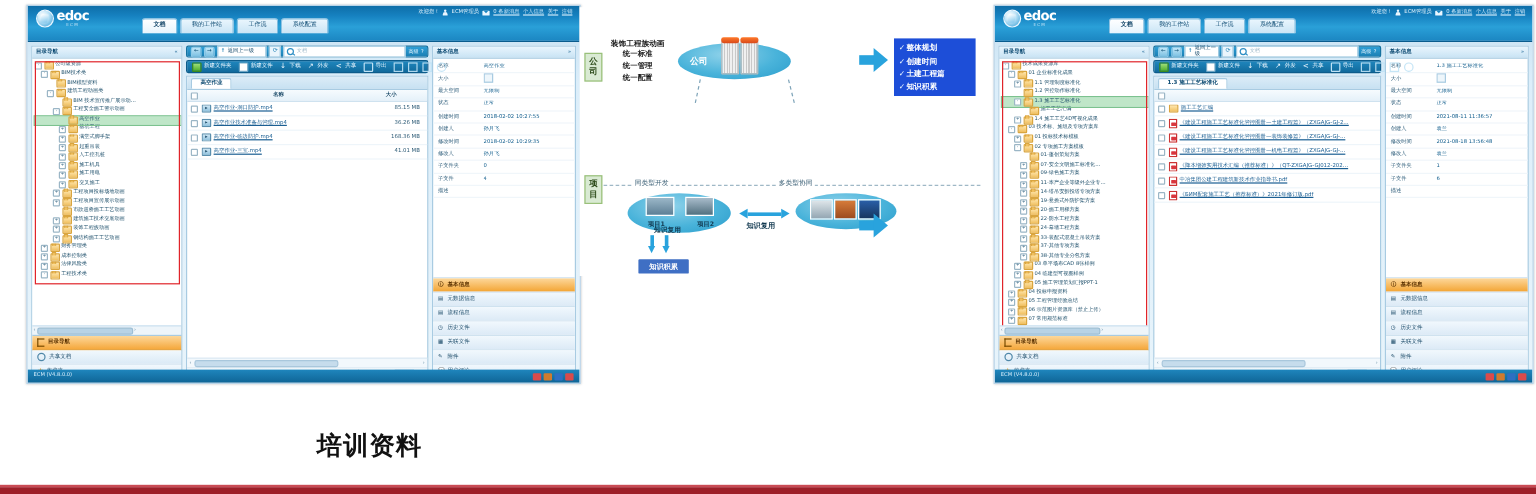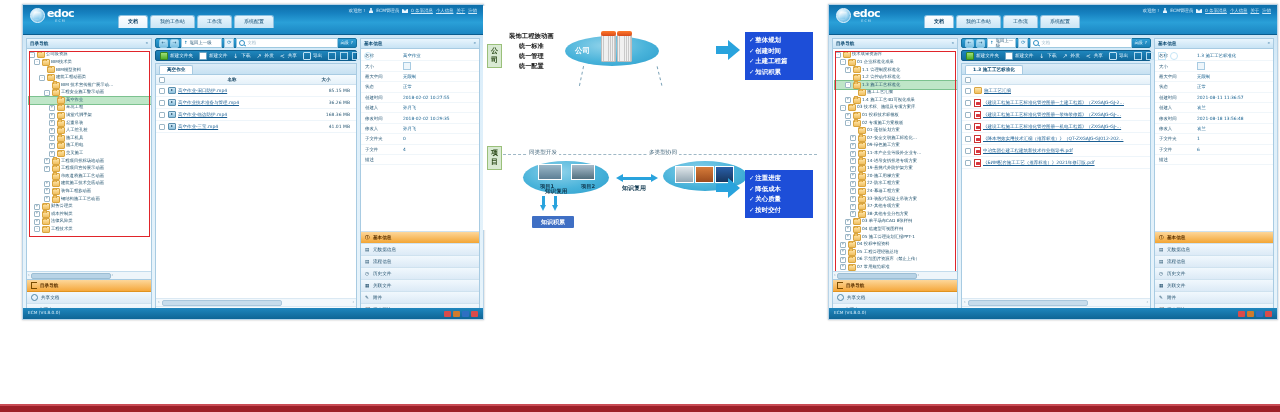--- a/index.html
+++ b/index.html
@@ -710,26 +710,20 @@
         <div class="head"></div>
       </div>
 
     <div class="bullets" id="bul-top">
       <div class="b"><span class="ck">✓</span><span>整体规划</span></div>
       <div class="b"><span class="ck">✓</span><span>创建时间</span></div>
       <div class="b"><span class="ck">✓</span><span>土建工程篇</span></div>
       <div class="b"><span class="ck">✓</span><span>知识积累</span></div>
     </div>
 
-    <div class="bullets" id="bul-bot">
-      <div class="b"><span class="ck">✓</span><span>注重进度</span></div>
-      <div class="b"><span class="ck">✓</span><span>降低成本</span></div>
-      <div class="b"><span class="ck">✓</span><span>关心质量</span></div>
-      <div class="b"><span class="ck">✓</span><span>按时交付</span></div>
-    </div>
 
     <div class="grad-edge"></div>
   </div>
 
   <div class="ecm" id="win-right">
 
     <div class="ecm-head">
       <div class="logo">
         <div class="logo-mark"></div>
         <div>
@@ -1149,16 +1143,17 @@
       <span>ECM (V4.8.0.0)</span>
       <span class="trayicons">
         <span class="tray" style="background:#d94b4b;"></span>
         <span class="tray" style="background:#cf7b2e;"></span>
         <span class="tray" style="background:#2e6fc2;"></span>
         <span class="tray" style="background:#d94b4b;"></span>
       </span>
     </div>
   </div>
 
+  <div class="caption" id="caption-left">培训资料</div>
 
   <div class="bottom-rule2"></div>
   <div class="bottom-rule"></div>
 </div>
 
 </body></html>

